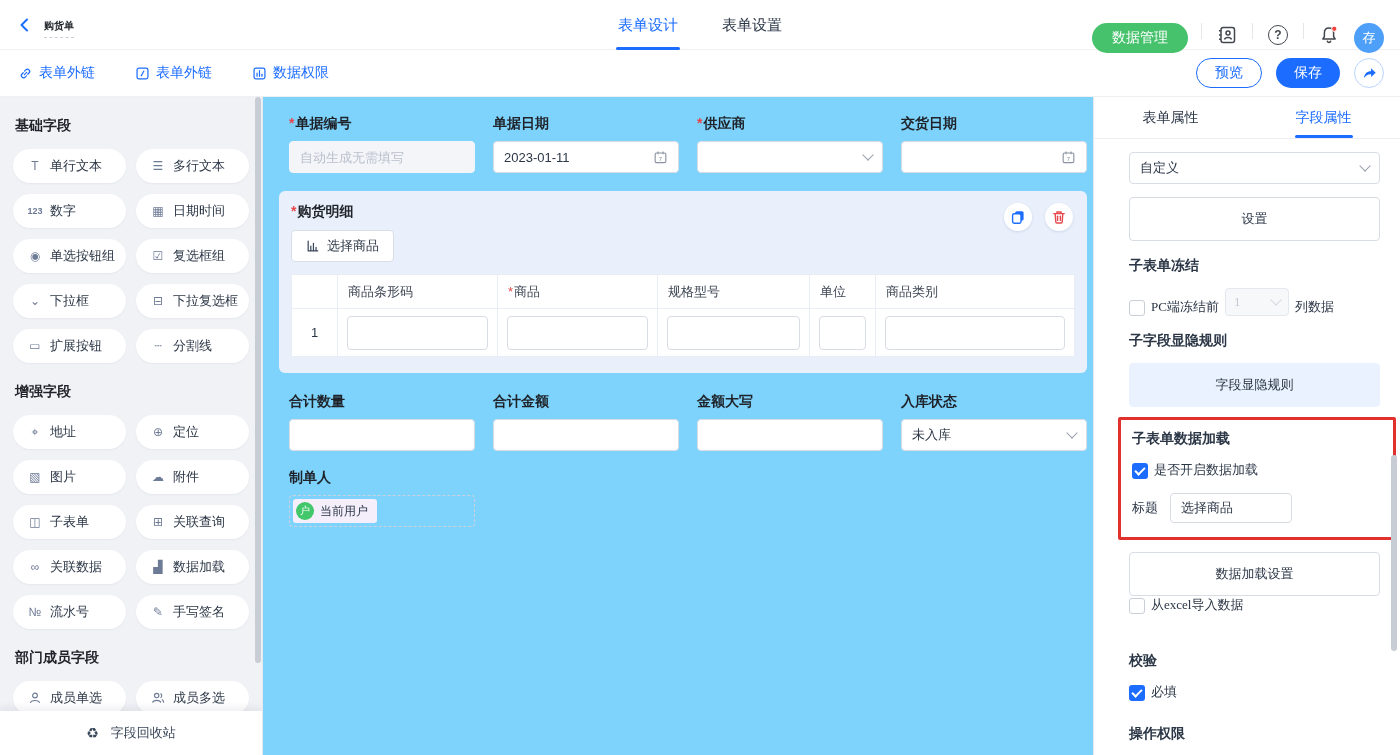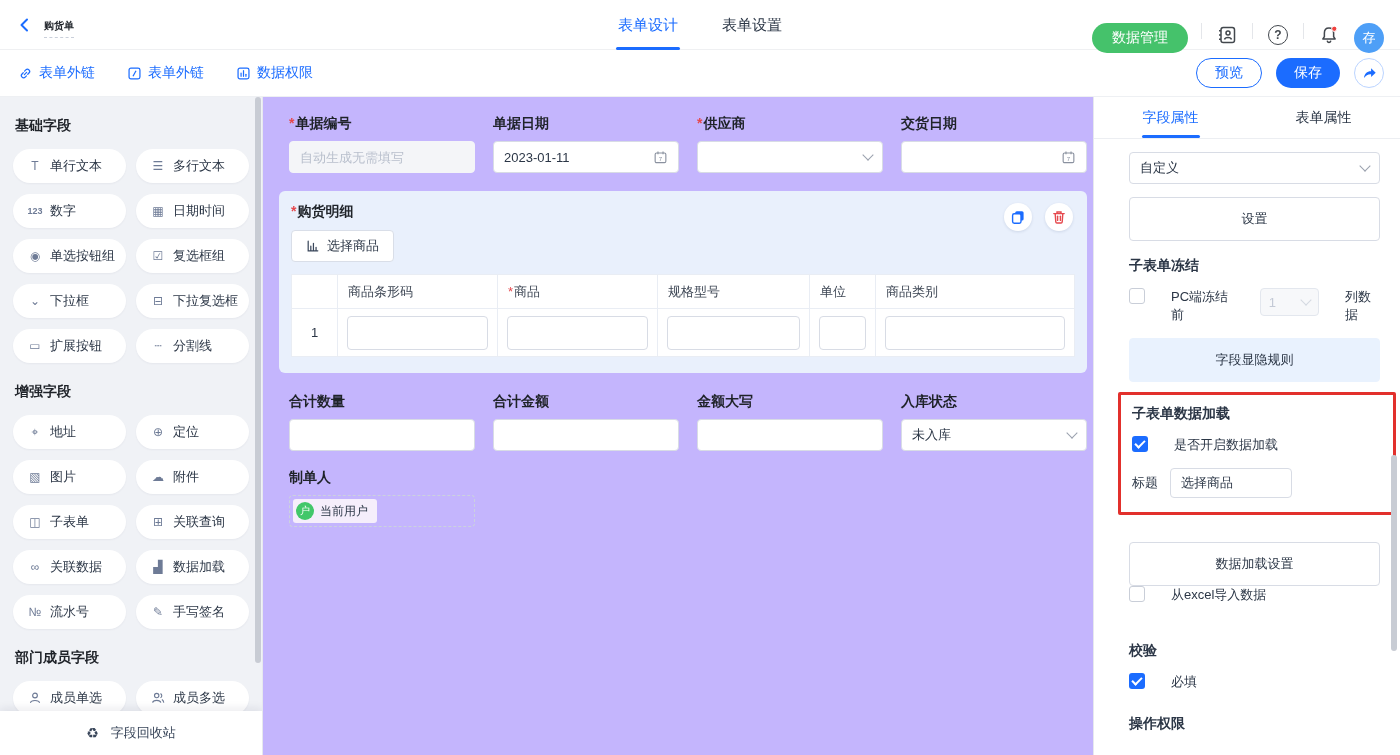--- a/index.html
+++ b/index.html
@@ -23,21 +23,21 @@
   .hicon { display:flex; align-items:center; justify-content:center; width:24px; height:24px; cursor:pointer; }
   .help-circle { width:20px; height:20px; border:1.5px solid #42474D; border-radius:50%;
     display:flex; align-items:center; justify-content:center; font-size:12px; font-weight:700; color:#42474D; }
   .bell-wrap { position:relative; }
   .avatar { width:30px; height:30px; border-radius:50%; background:#4E9FF7; color:#fff; font-size:13px;
     display:flex; align-items:center; justify-content:center; cursor:pointer; }
 
   
   .tb { height:47px; background:#fff; border-bottom:1px solid #EEF0F3; display:flex;
     align-items:center; justify-content:space-between; padding:0 16px 0 18px; }
-  .tb-left { display:flex; align-items:flex-end; gap:32px; }
+  .tb-left { display:flex; align-items:flex-end; gap:40px; }
   .tb-link { display:flex; align-items:center; gap:6px; color:#1B6CFF; font-size:14px; cursor:pointer; }
   .tb-right { display:flex; align-items:center; gap:14px; }
   .btn-outline { height:30px; padding:0 18px; border:1px solid #1B6CFF; color:#1B6CFF; background:#fff;
     border-radius:16px; font-size:14px; cursor:pointer; }
   .btn-primary { height:30px; padding:0 18px; border:none; color:#fff; background:#1B6CFF;
     border-radius:16px; font-size:14px; cursor:pointer; }
   .btn-share { width:30px; height:30px; border-radius:50%; background:#fff; border:1px solid #BBD4FF;
     display:flex; align-items:center; justify-content:center; cursor:pointer; }
 
   
@@ -51,21 +51,21 @@
     padding-left:12px; font-size:13px; color:#2B3646; cursor:grab; box-shadow:0 1px 2px rgba(30,40,80,.05); }
   .pi { width:20px; display:inline-flex; justify-content:center; margin-right:5px; color:#6E7B96; font-size:12px; flex:none; }
   .pi-num { font-size:9px; font-weight:700; letter-spacing:0; }
   .pill-stub { height:34px; }
   .sb-footer { position:absolute; left:0; right:0; bottom:0; height:44px; background:#fff;
     display:flex; align-items:center; justify-content:center; gap:7px; font-size:13px; color:#39465A;
     box-shadow:0 -3px 8px rgba(20,30,60,.08); cursor:pointer; }
   .sb-scroll { position:absolute; top:0; right:1px; width:6px; height:566px; background:#C8CCD4; border-radius:3px; }
 
   
-  .canvas { flex:1; background:#c4b5fd; border-left:1px solid #E6E8EE; padding:18px 0 4px 26px; position:relative; overflow:hidden; }
+  .canvas { flex:1; background:#7dd3fc; border-left:1px solid #E6E8EE; padding:18px 0 4px 26px; position:relative; overflow:hidden; }
   .frow { display:grid; grid-template-columns:repeat(4,186px); column-gap:18px; margin-bottom:18px; }
   .flabel { display:block; font-size:14px; font-weight:700; margin-bottom:8px; }
   .req::before { content:'*'; color:#E5484D; margin-right:1px; }
   .inp { height:32px; border:1px solid #D8DCE5; border-radius:4px; background:#fff; display:flex;
     align-items:center; justify-content:space-between; padding:0 10px; font-size:13px; color:#2B3646; }
   input.tinp { height:32px; width:100%; border:1px solid #D8DCE5; border-radius:4px; padding:0 10px;
     font-size:13px; color:#2B3646; outline:none; font-family:inherit; }
   input.tinp:disabled { background:#F4F5F8; border-color:#F4F5F8; }
   input.tinp::placeholder { color:#B8BFCC; }
   .cv { width:8px; height:8px; border-right:1.5px solid #9AA1AD; border-bottom:1.5px solid #9AA1AD;
@@ -103,31 +103,31 @@
   .rtab.active { color:#1B6CFF; }
   .rtab.active::after { content:''; position:absolute; bottom:0; left:50%; transform:translateX(-50%);
     width:58px; height:3px; background:#1B6CFF; border-radius:2px; }
   .rbody { padding:13px 20px 0 35px; font-size:13px; color:#2B3646; }
   .psel { height:32px; border:1px solid #D8DCE5; border-radius:4px; display:flex; align-items:center;
     justify-content:space-between; padding:0 10px; margin-bottom:13px; cursor:pointer; }
   .pbtn { width:100%; height:44px; background:#fff; border:1px solid #D8DCE5; border-radius:4px;
     font-size:13px; color:#2B3646; cursor:pointer; font-family:inherit; }
   .pbtn.lite { background:#E9F2FE; border-color:#E9F2FE; }
   .ptitle { font-size:14px; font-weight:700; margin:16px 0 13px; }
-  .chkrow { display:flex; align-items:flex-start; gap:26px; margin-bottom:14px; }
+  .chkrow { display:flex; align-items:flex-end; gap:6px; margin-bottom:14px;font-family:Liberation Serif, serif; }
   .chk { width:16px; height:16px; border-radius:3px; display:flex; align-items:center; justify-content:center;
     cursor:pointer; flex:none; }
   .chk.on { background:#1B6CFF; }
   .chk.on::after { content:''; width:4px; height:8px; border:solid #fff; border-width:0 2px 2px 0;
     transform:rotate(45deg); margin-bottom:2px; }
   .chk.off { background:#fff; border:1px solid #C9CED8; }
   .mini-sel { width:64px; height:28px; background:#F7F8FA; border:1px solid #E3E7EE; border-radius:4px;
     display:flex; align-items:center; justify-content:space-between; padding:0 8px; color:#C4CAD6; }
   .mini-sel .cv { border-color:#D4D9E1; }
-  .red-group { border:3px solid #E2302C; border-radius:2px; margin:2px -16px 27px -11px; padding:10px 12px 14px 11px; }
+  .red-group { border:3px solid #E2302C; border-radius:2px; margin:2px -16px 12px -11px; padding:10px 12px 14px 11px; }
   .red-group .ptitle { margin:0 0 13px; }
   .title-row { display:flex; align-items:center; gap:12px; }
   .title-inp { width:122px; height:30px; border:1px solid #D8DCE5; border-radius:4px; padding:0 10px;
     font-size:13px; outline:none; font-family:inherit; color:#2B3646; }
   .rp-scroll { position:absolute; right:3px; top:358px; width:6px; height:196px; background:#C8CCD4; border-radius:3px; }
   svg { display:block; }
 </style>
 </head>
 <body>
 
@@ -471,41 +471,42 @@
         <span class="user-tag">
           <span class="u-av">户</span>
           <span>当前用户</span>
         </span>
       </div>
     </div>
   </div>
 
   <div class="rpanel">
     <div class="rtabs">
+      <div class="rtab">表单属性</div>
       <div class="rtab active">字段属性</div>
-      <div class="rtab">表单属性</div>
     </div>
     <div class="rbody">
       <div class="psel">
         <span>自定义</span>
         <span class="cv"></span>
       </div>
       <button class="pbtn">设置</button>
 
       <div class="ptitle">子表单冻结</div>
       <div class="chkrow">
         <span class="chk off"></span>
         <span>PC端冻结前</span>
         <span class="mini-sel">
           <span>1</span>
           <span class="cv"></span>
         </span>
         <span>列数据</span>
       </div>
 
+      <div class="ptitle">子字段显隐规则</div>
       <button class="pbtn lite" style="margin-bottom:8px;">字段显隐规则</button>
 
       <div class="red-group">
         <div class="ptitle">子表单数据加载</div>
         <div class="chkrow">
           <span class="chk on"></span>
           <span>是否开启数据加载</span>
         </div>
         <div class="title-row">
           <span>标题</span>

